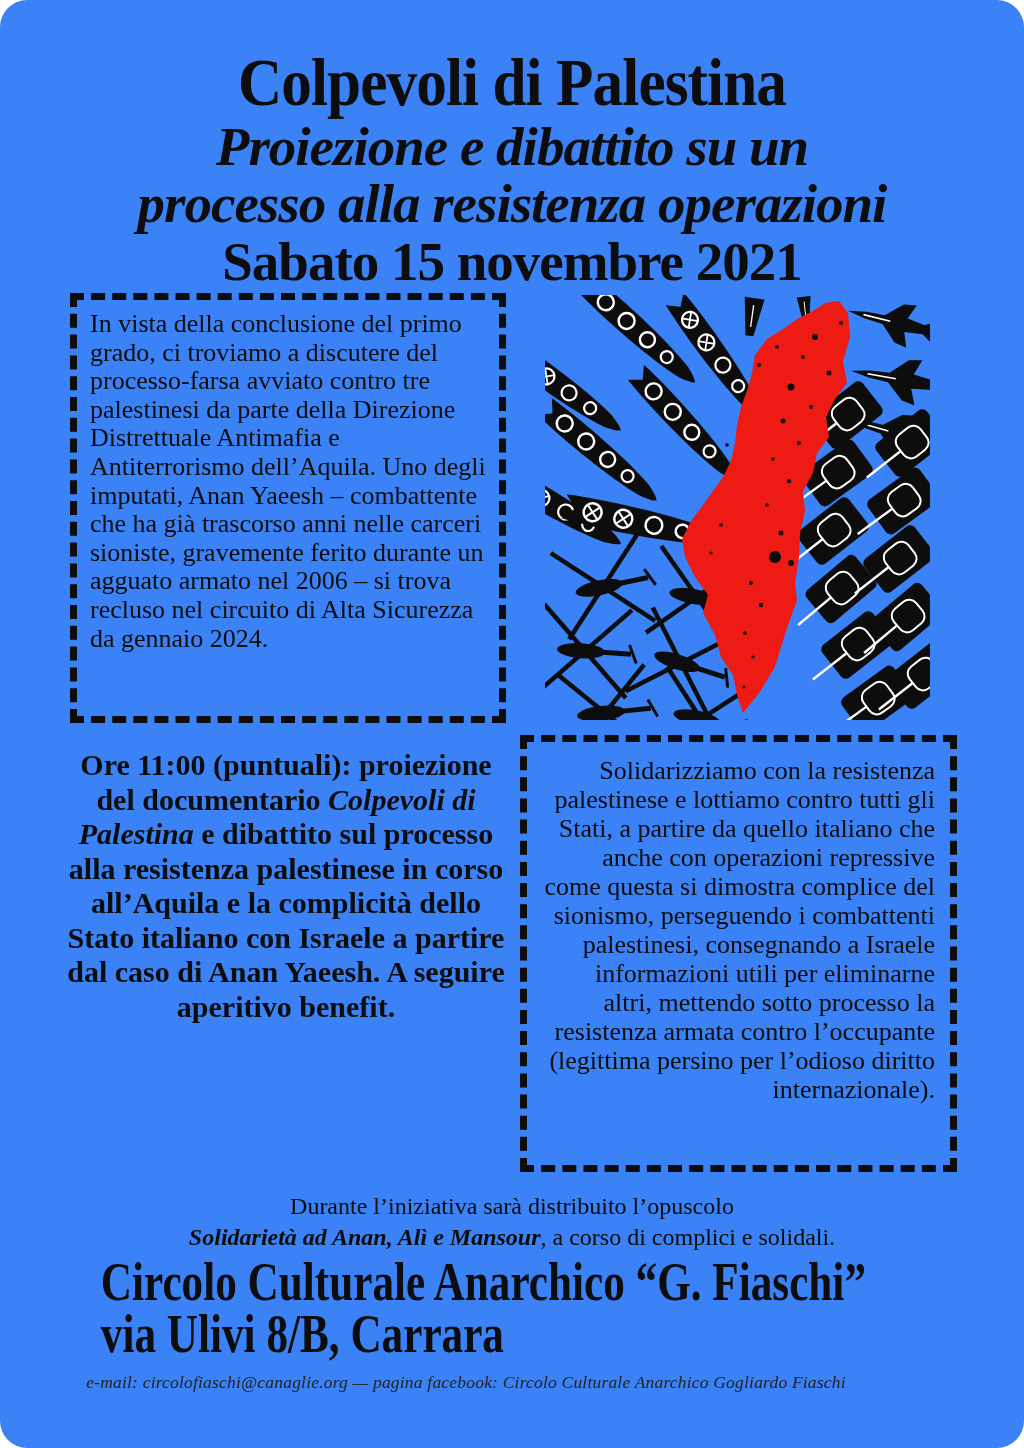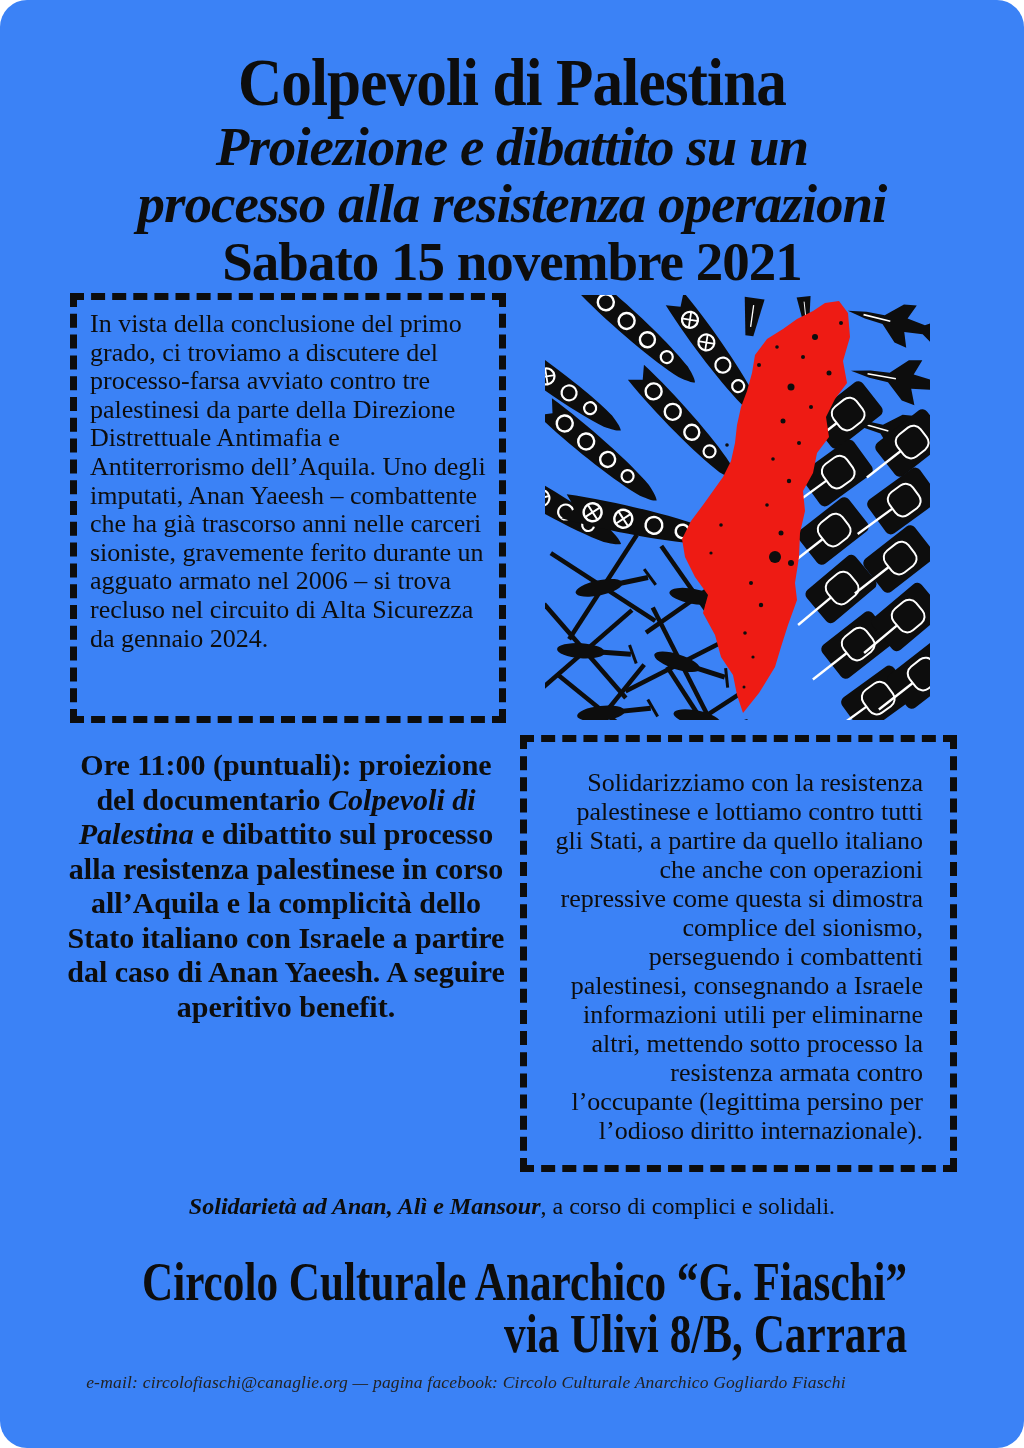--- a/index.html
+++ b/index.html
@@ -25,36 +25,36 @@
   }
   .dateline{
     font-size:55px;font-weight:bold;line-height:60px;margin:0;
     white-space:nowrap;letter-spacing:-1px;
   }
   
   .dashed{border:7px dashed #0d0d0d;box-sizing:border-box;position:absolute;}
   .intro-box{left:70px;top:293px;width:436px;height:430px;padding:10px 13px;}
   .intro-box p{margin:0;font-size:26px;line-height:28.6px;text-align:left;}
   .solidarity-box{left:520px;top:735px;width:437px;height:437px;padding:14px 15px;}
-  .solidarity-box p{margin:12px;font-size:26px;line-height:29px;text-align:right;}
+  .solidarity-box p{margin:0;font-size:26px;line-height:29px;text-align:right;}
   
   .artwork{position:absolute;left:545px;top:295px;width:385px;height:425px;overflow:hidden;}
   .artwork svg{display:block;}
   
   .program{
     position:absolute;left:60px;top:748px;width:452px;
     font-size:30px;font-weight:bold;line-height:34.5px;text-align:center;
   }
   .program .film{font-style:italic;}
   
   .booklet{position:absolute;top:1191px;left:0;width:1024px;text-align:center;
     font-size:24px;line-height:31px;}
   .booklet .hl{font-weight:bold;font-style:italic;}
   
-  .venue{position:absolute;top:1256px;left:0;width:1008px;text-align:right;}
+  .venue{position:absolute;top:1256px;left:0;width:1008px;text-align:left;}
   .venue div{
     font-size:54px;font-weight:bold;line-height:52px;margin:0;
     white-space:nowrap;transform:scaleX(0.8);transform-origin:center;
   }
   .contact{
     position:absolute;top:1372px;left:0;width:932px;text-align:center;
     font-size:17.5px;font-style:italic;color:#222222;letter-spacing:0.2px;
   }
 </style>
 </head>
@@ -182,20 +182,21 @@
 
   <div class="program">
     <span>Ore 11:00 (puntuali): proiezione del documentario </span><span class="film">Colpevoli di Palestina</span><span> e dibattito sul processo alla resistenza palestinese in corso all’Aquila e la complicità dello Stato italiano con Israele a partire dal caso di Anan Yaeesh. A seguire aperitivo benefit.</span>
   </div>
 
   <div class="dashed solidarity-box">
     <p>Solidarizziamo con la resistenza palestinese e lottiamo contro tutti gli Stati, a partire da quello italiano che anche con operazioni repressive come questa si dimostra complice del sionismo, perseguendo i combattenti palestinesi, consegnando a Israele informazioni utili per eliminarne altri, mettendo sotto processo la resistenza armata contro l’occupante (legittima persino per l’odioso diritto internazionale).</p>
   </div>
 
   <div class="booklet">
+    <div>Durante l’iniziativa sarà distribuito l’opuscolo</div>
     <div><span class="hl">Solidarietà ad Anan, Alì e Mansour</span><span>, a corso di complici e solidali.</span></div>
   </div>
 
   <div class="venue">
     <div>Circolo Culturale Anarchico “G. Fiaschi”</div>
     <div>via Ulivi 8/B, Carrara</div>
   </div>
 
   <div class="contact">e-mail: circolofiaschi@canaglie.org — pagina facebook: Circolo Culturale Anarchico Gogliardo Fiaschi</div>
 

